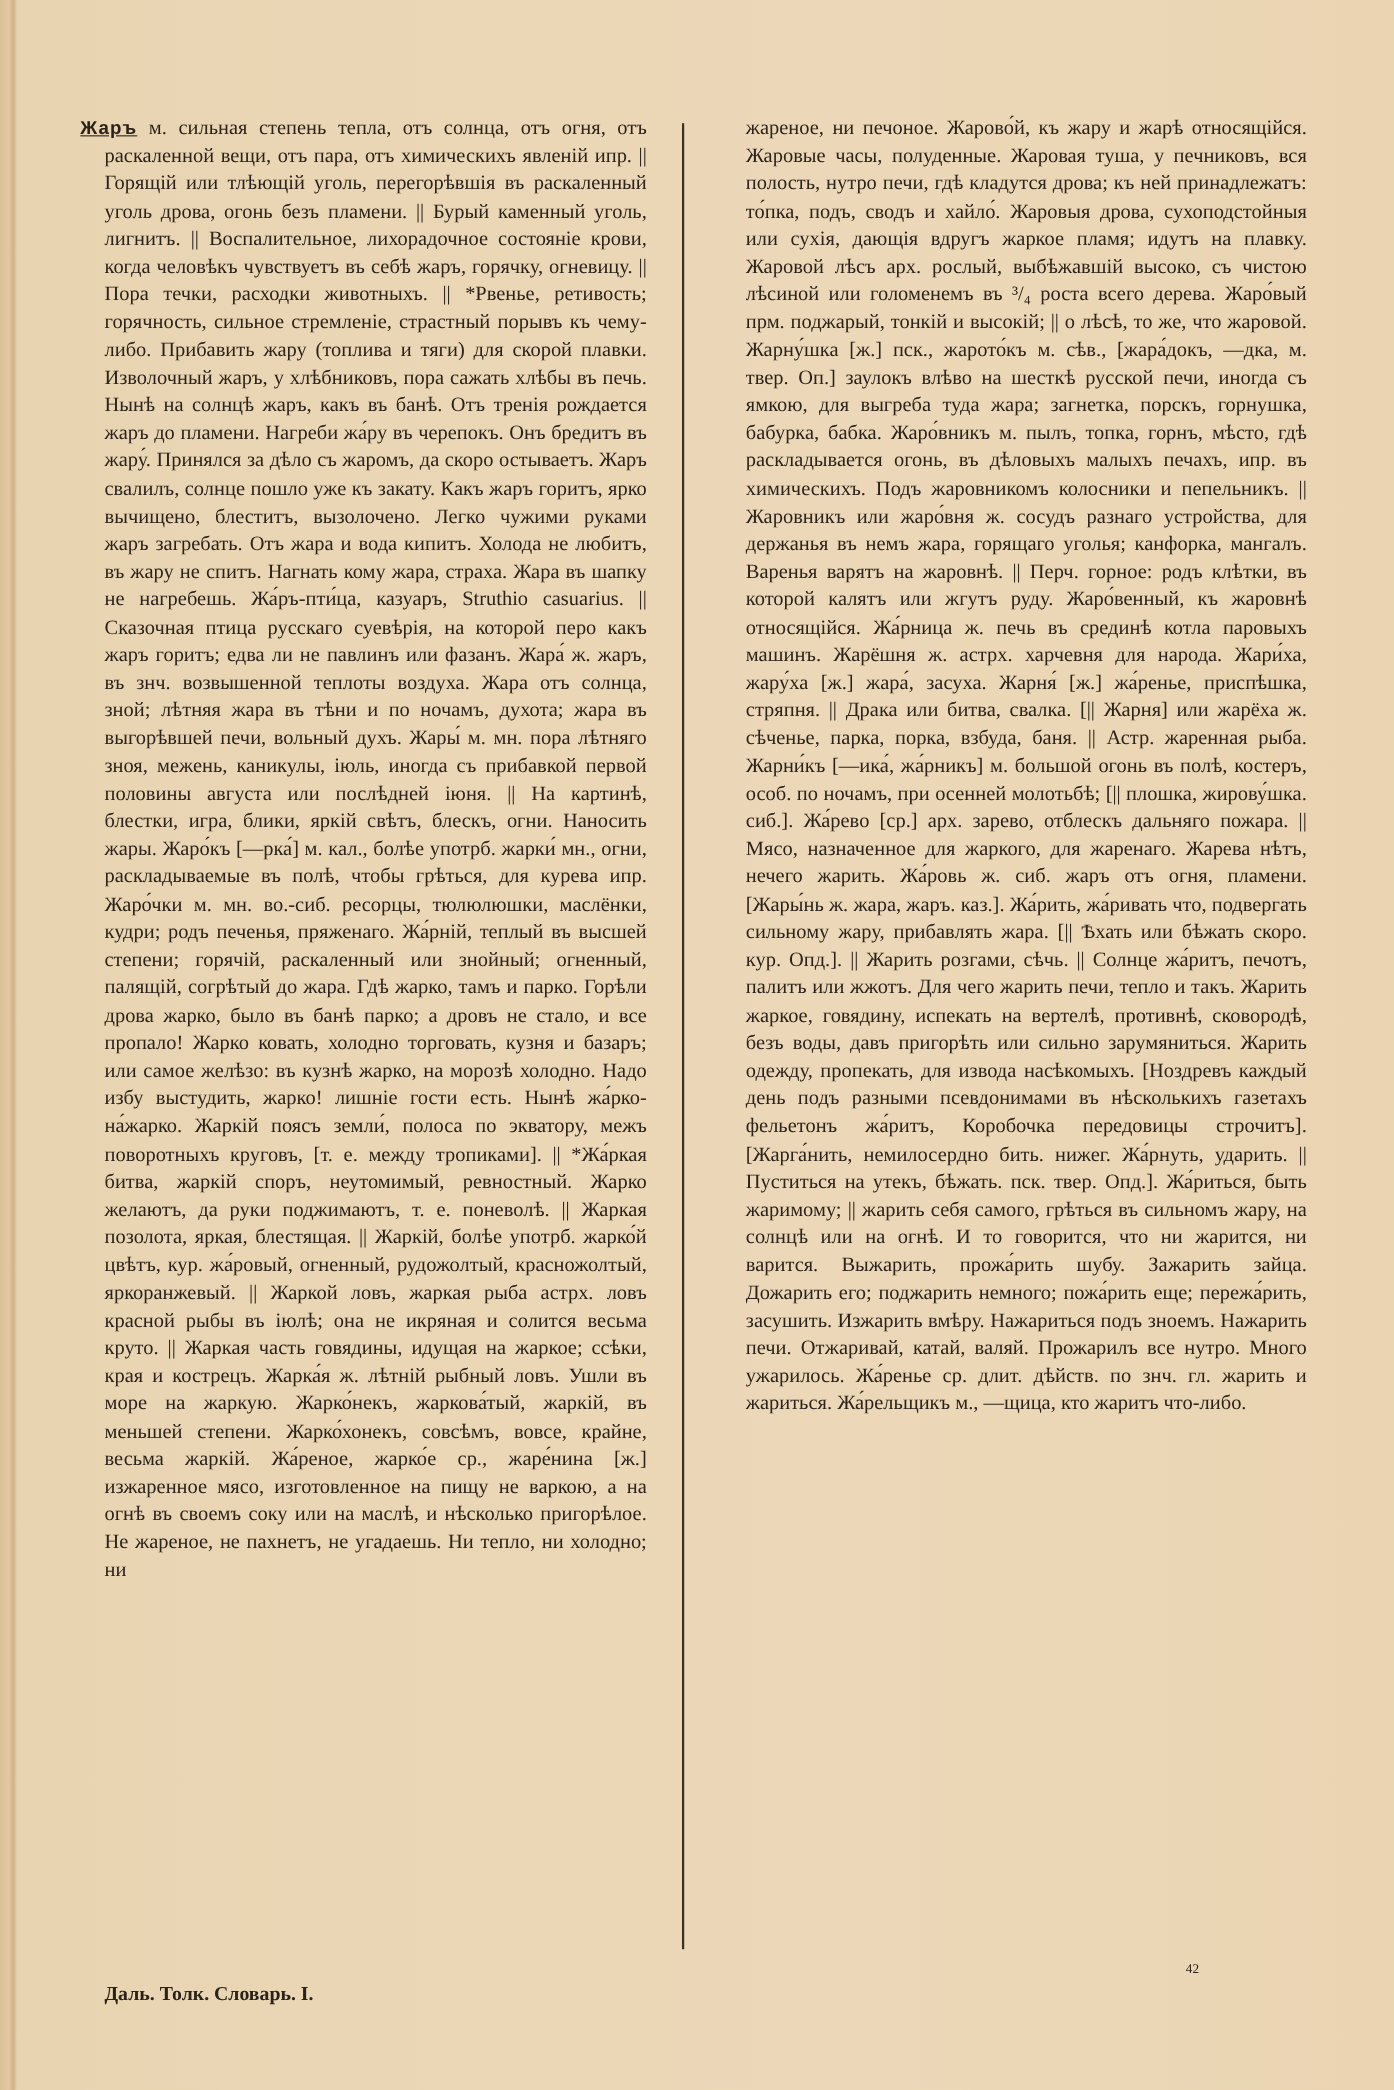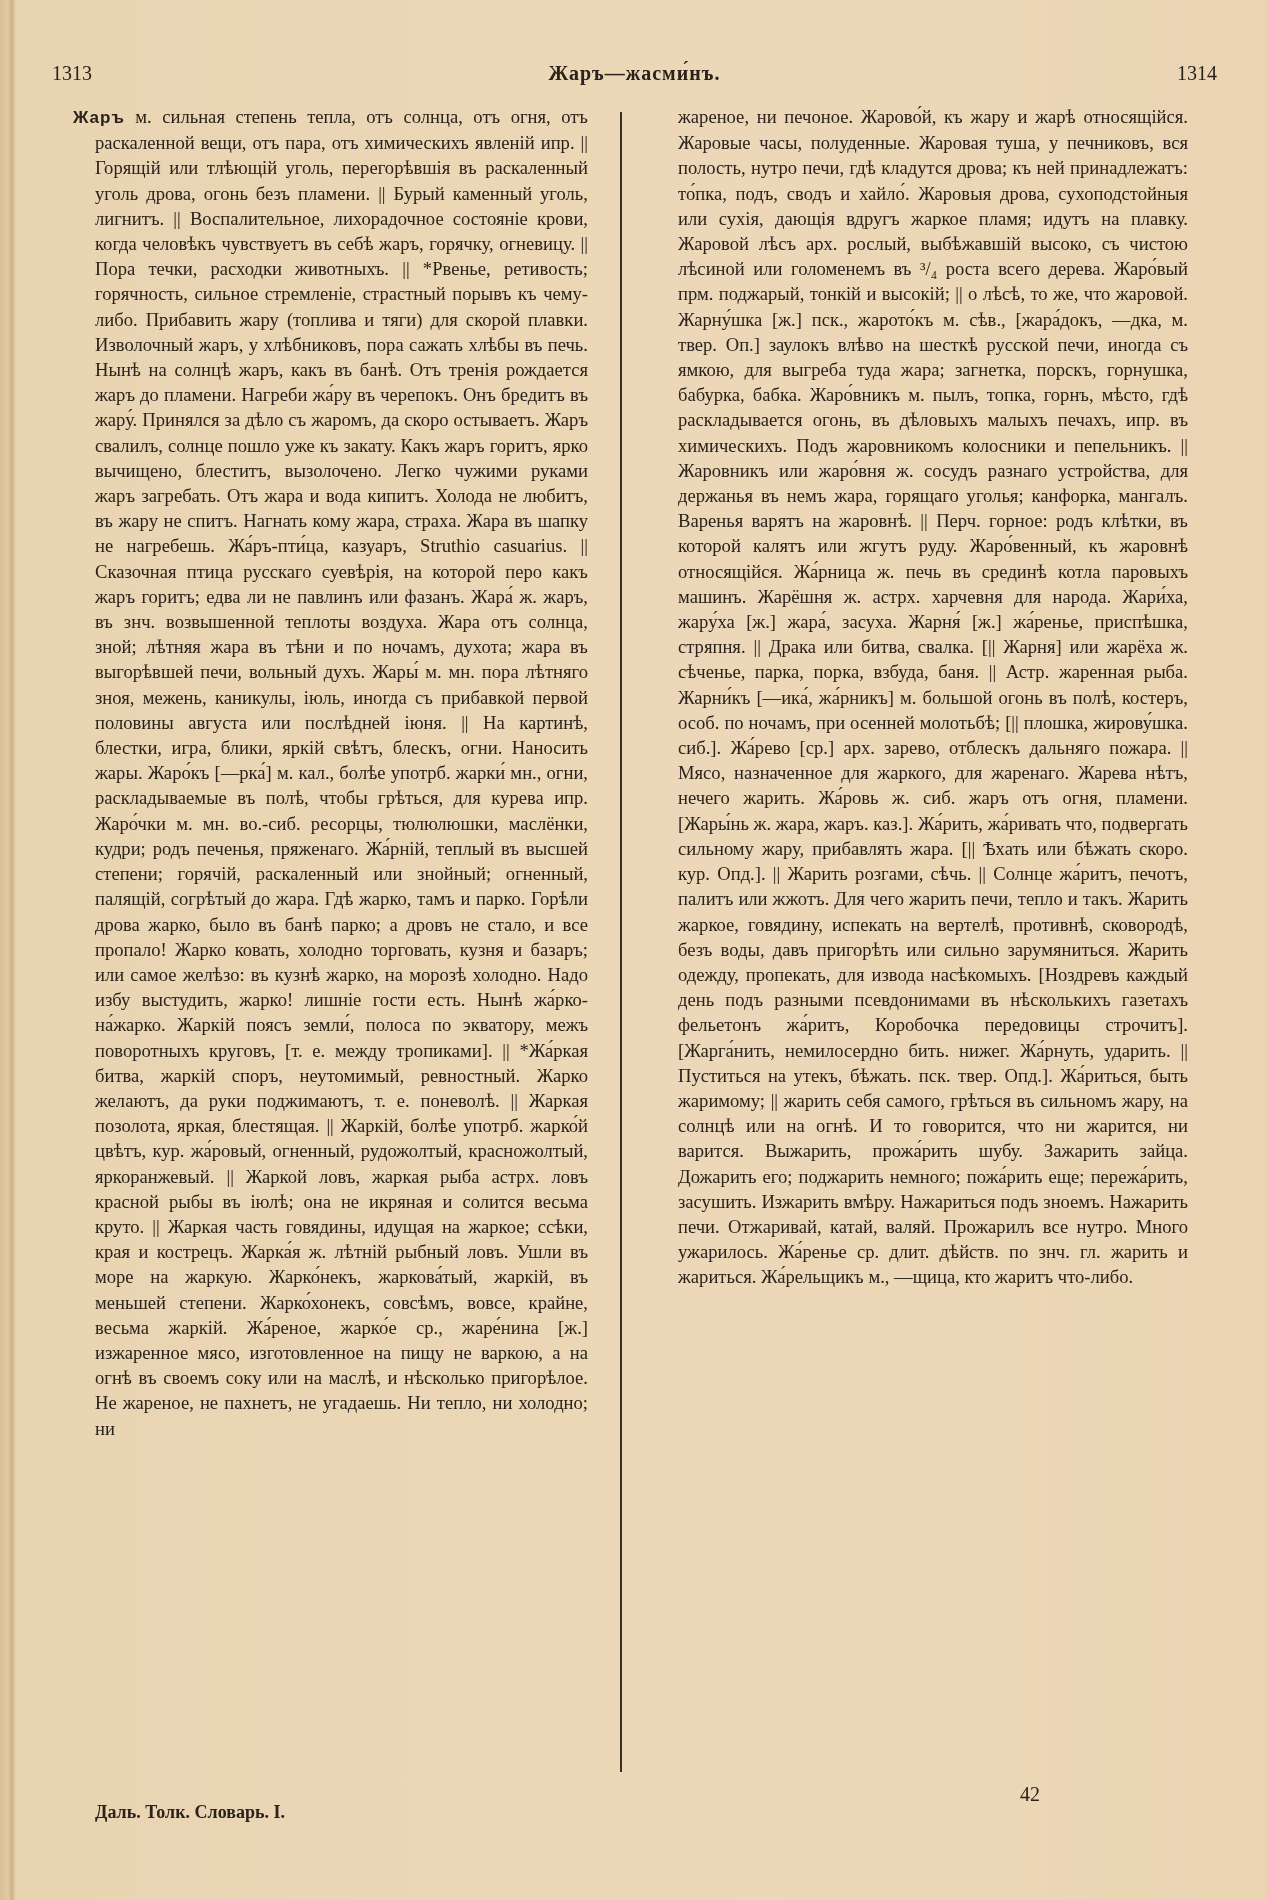--- a/index.html
+++ b/index.html
@@ -22,34 +22,29 @@
   .col {
     position: absolute; top: 104px;
     font-size: 18.6px; line-height: 25.2px;
     text-align: justify;
   }
   .col.left { left: 73px; width: 515px; }
   .col.right { left: 678px; width: 510px; }
   .rule { position: absolute; left: 620px; top: 112px; width: 2px; height: 1660px; background: #3a2f25; }
   .entry { text-indent: -22px; padding-left: 22px; margin: 0; }
   .entry.cont { text-indent: 0; padding-left: 0; }
-  .hw { font-family: "Liberation Sans", "DejaVu Sans", sans-serif; font-weight: bold; letter-spacing: 1px; font-size: 17px; }
+  .hw { font-family: "Liberation Sans", "DejaVu Sans", sans-serif; font-weight: bold; letter-spacing: 1px; font-size: 17px; text-decoration: underline; }
   .footer { position: absolute; left: 95px; top: 1770px; font-size: 18px; font-weight: bold; margin-top: 32px; }
-  .sig { position: absolute; left: 1020px; top: 1783px; font-size: 20px; text-align: right; }
+  .sig { position: absolute; left: 1078px; top: 1783px; font-size: 12px; text-align: right; }
 </style>
 </head>
 <body>
 
 <div class="page">
 
-  <div class="header">
-    <span class="pgnum left">1313</span>
-    <div class="running-head">Жаръ—жасми́нъ.</div>
-    <span class="pgnum right">1314</span>
-  </div>
 
   <div class="col left">
     <p class="entry">
       <span class="hw">Жаръ</span><span> м. сильная степень тепла, отъ солнца, отъ огня, отъ раскаленной вещи, отъ пара, отъ химическихъ явленій ипр. || Горящій или тлѣющій уголь, перегорѣвшія въ раскаленный уголь дрова, огонь безъ пламени. || Бурый каменный уголь, лигнитъ. || Воспалительное, лихорадочное состояніе крови, когда человѣкъ чувствуетъ въ себѣ жаръ, горячку, огневицу. || Пора течки, расходки животныхъ. || *Рвенье, ретивость; горячность, сильное стремленіе, страстный порывъ къ чему-либо. Прибавить жару (топлива и тяги) для скорой плавки. Изволочный жаръ, у хлѣбниковъ, пора сажать хлѣбы въ печь. Нынѣ на солнцѣ жаръ, какъ въ банѣ. Отъ тренія рождается жаръ до пламени. Нагреби жа́ру въ черепокъ. Онъ бредитъ въ жару́. Принялся за дѣло съ жаромъ, да скоро остываетъ. Жаръ свалилъ, солнце пошло уже къ закату. Какъ жаръ горитъ, ярко вычищено, блеститъ, вызолочено. Легко чужими руками жаръ загребать. Отъ жара и вода кипитъ. Холода не любитъ, въ жару не спитъ. Нагнать кому жара, страха. Жара въ шапку не нагребешь. Жа́ръ-пти́ца, казуаръ, Struthio casuarius. || Сказочная птица русскаго суевѣрія, на которой перо какъ жаръ горитъ; едва ли не павлинъ или фазанъ. Жара́ ж. жаръ, въ знч. возвышенной теплоты воздуха. Жара отъ солнца, зной; лѣтняя жара въ тѣни и по ночамъ, духота; жара въ выгорѣвшей печи, вольный духъ. Жары́ м. мн. пора лѣтняго зноя, межень, каникулы, іюль, иногда съ прибавкой первой половины августа или послѣдней іюня. || На картинѣ, блестки, игра, блики, яркій свѣтъ, блескъ, огни. Наносить жары. Жаро́къ [—рка́] м. кал., болѣе употрб. жарки́ мн., огни, раскладываемые въ полѣ, чтобы грѣться, для курева ипр. Жаро́чки м. мн. во.-сиб. ресорцы, тюлюлюшки, маслёнки, кудри; родъ печенья, пряженаго. Жа́рній, теплый въ высшей степени; горячій, раскаленный или знойный; огненный, палящій, согрѣтый до жара. Гдѣ жарко, тамъ и парко. Горѣли дрова жарко, было въ банѣ парко; а дровъ не стало, и все пропало! Жарко ковать, холодно торговать, кузня и базаръ; или самое желѣзо: въ кузнѣ жарко, на морозѣ холодно. Надо избу выстудить, жарко! лишніе гости есть. Нынѣ жа́рко-на́жарко. Жаркій поясъ земли́, полоса по экватору, межъ поворотныхъ круговъ, [т. е. между тропиками]. || *Жа́ркая битва, жаркій споръ, неутомимый, ревностный. Жарко желаютъ, да руки поджимаютъ, т. е. поневолѣ. || Жаркая позолота, яркая, блестящая. || Жаркій, болѣе употрб. жарко́й цвѣтъ, кур. жа́ровый, огненный, рудожолтый, красножолтый, яркоранжевый. || Жаркой ловъ, жаркая рыба астрх. ловъ красной рыбы въ іюлѣ; она не икряная и солится весьма круто. || Жаркая часть говядины, идущая на жаркое; ссѣки, края и кострецъ. Жарка́я ж. лѣтній рыбный ловъ. Ушли въ море на жаркую. Жарко́некъ, жаркова́тый, жаркій, въ меньшей степени. Жарко́хонекъ, совсѣмъ, вовсе, крайне, весьма жаркій. Жа́реное, жарко́е ср., жаре́нина [ж.] изжаренное мясо, изготовленное на пищу не варкою, а на огнѣ въ своемъ соку или на маслѣ, и нѣсколько пригорѣлое. Не жареное, не пахнетъ, не угадаешь. Ни тепло, ни холодно; ни</span>
     </p>
   </div>
 
   <div class="rule"></div>
 
   <div class="col right">

